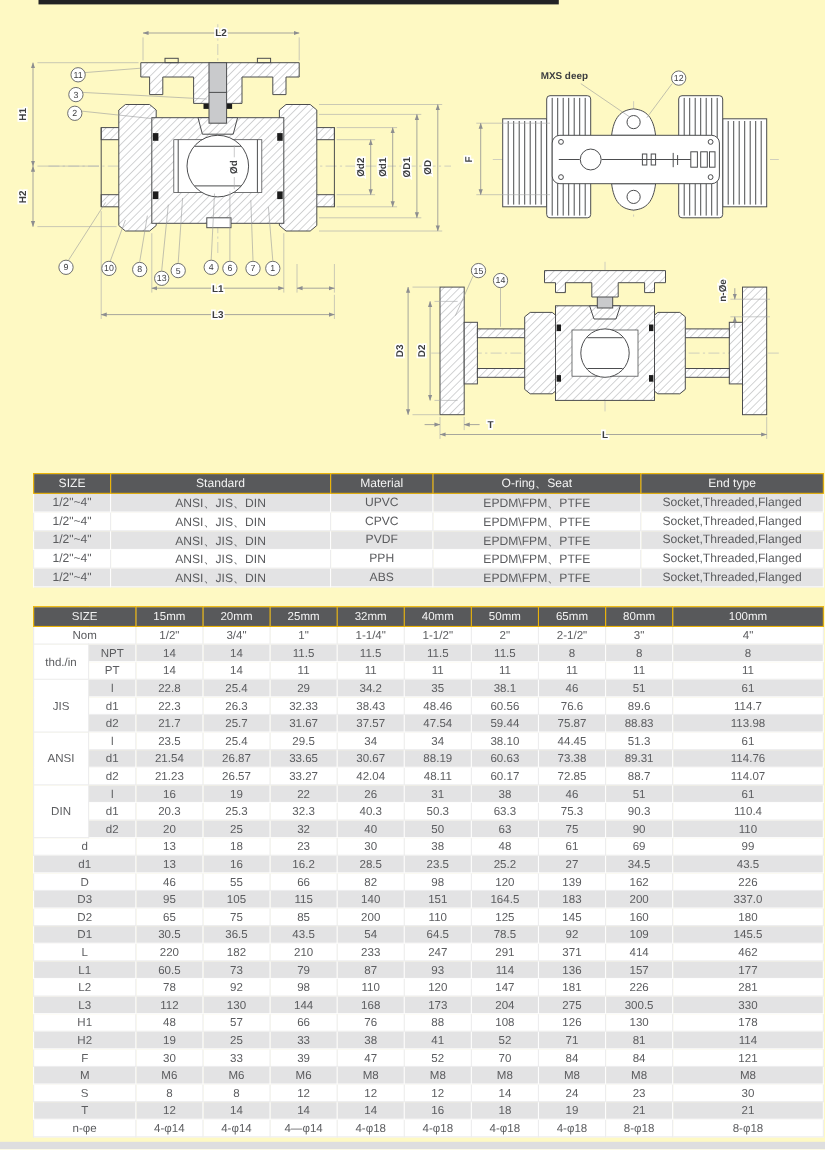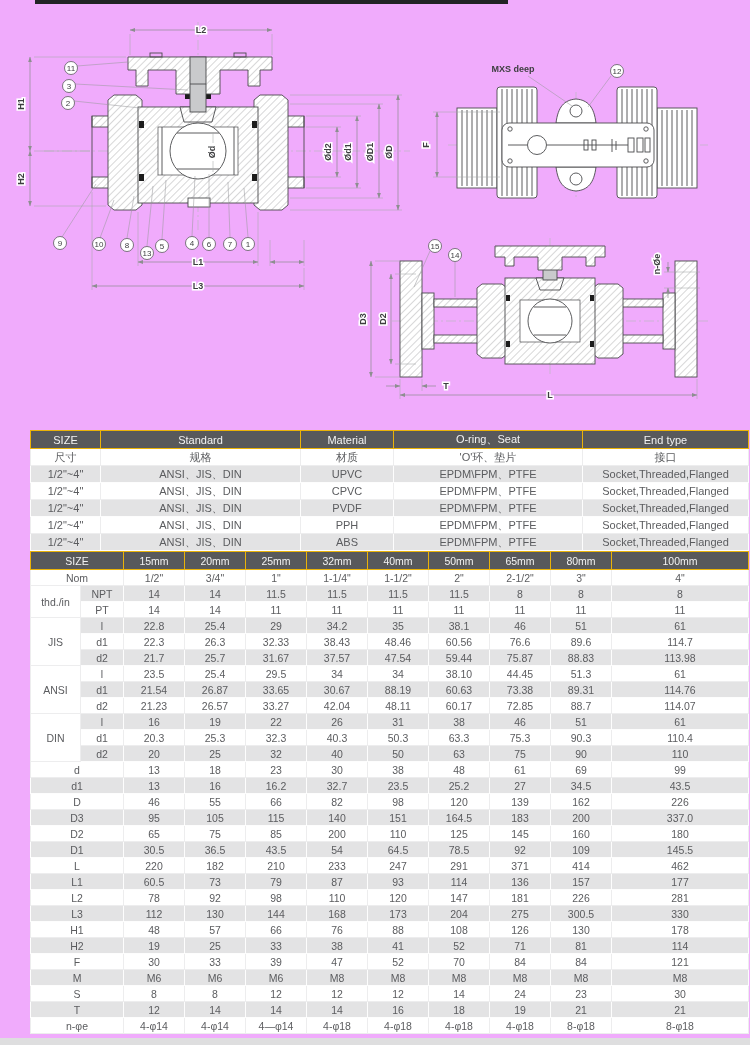--- a/index.html
+++ b/index.html
@@ -1,16 +1,16 @@
 <!DOCTYPE html>
 <html><head>
 <meta charset="utf-8">
 <style>
   html,body{margin:0;padding:0;background:#fff;}
-  .page{position:relative;width:750px;height:1045px;background:#f0abfc;overflow:hidden;
+  .page{position:relative;width:750px;height:1045px;background:#fef9c3;overflow:hidden;
         font-family:"Liberation Sans",sans-serif;}
   .top-bar{position:absolute;top:0;left:35px;width:473px;height:4px;background:#222325;}
   .bottom-strip{position:absolute;left:0;top:1038px;width:750px;height:7px;background:#dededf;}
 
   svg{position:absolute;top:0;left:0;}
   .ln{stroke:#4a4b4d;stroke-width:0.9;fill:none;}
   .lnw{stroke:#4a4b4d;stroke-width:0.9;fill:#ffffff;}
   .hatch{fill:url(#hatch);stroke:#4a4b4d;stroke-width:0.9;}
   .gray{fill:#c9cacc;stroke:#4a4b4d;stroke-width:0.9;}
   .blk{fill:#1c1c1c;stroke:none;}
@@ -321,27 +321,20 @@
     <thead id="spec-head">
         <tr>
           <th>SIZE</th>
           <th>Standard</th>
           <th>Material</th>
           <th>O-ring、Seat</th>
           <th>End type</th>
         </tr>
       </thead>
     <tbody id="spec-body">
-        <tr>
-          <td>尺寸</td>
-          <td>规格</td>
-          <td>材质</td>
-          <td>'O'环、垫片</td>
-          <td>接口</td>
-        </tr>
         <tr class="alt">
           <td>1/2"~4"</td>
           <td>ANSI、JIS、DIN</td>
           <td>UPVC</td>
           <td>EPDM\FPM、PTFE</td>
           <td>Socket,Threaded,Flanged</td>
         </tr>
         <tr>
           <td>1/2"~4"</td>
           <td>ANSI、JIS、DIN</td>
@@ -560,21 +553,21 @@
           <td>48</td>
           <td>61</td>
           <td>69</td>
           <td>99</td>
         </tr>
         <tr class="alt">
           <td class="lbl" colspan="2">d1</td>
           <td>13</td>
           <td>16</td>
           <td>16.2</td>
-          <td>32.7</td>
+          <td>28.5</td>
           <td>23.5</td>
           <td>25.2</td>
           <td>27</td>
           <td>34.5</td>
           <td>43.5</td>
         </tr>
         <tr>
           <td class="lbl" colspan="2">D</td>
           <td>46</td>
           <td>55</td>

